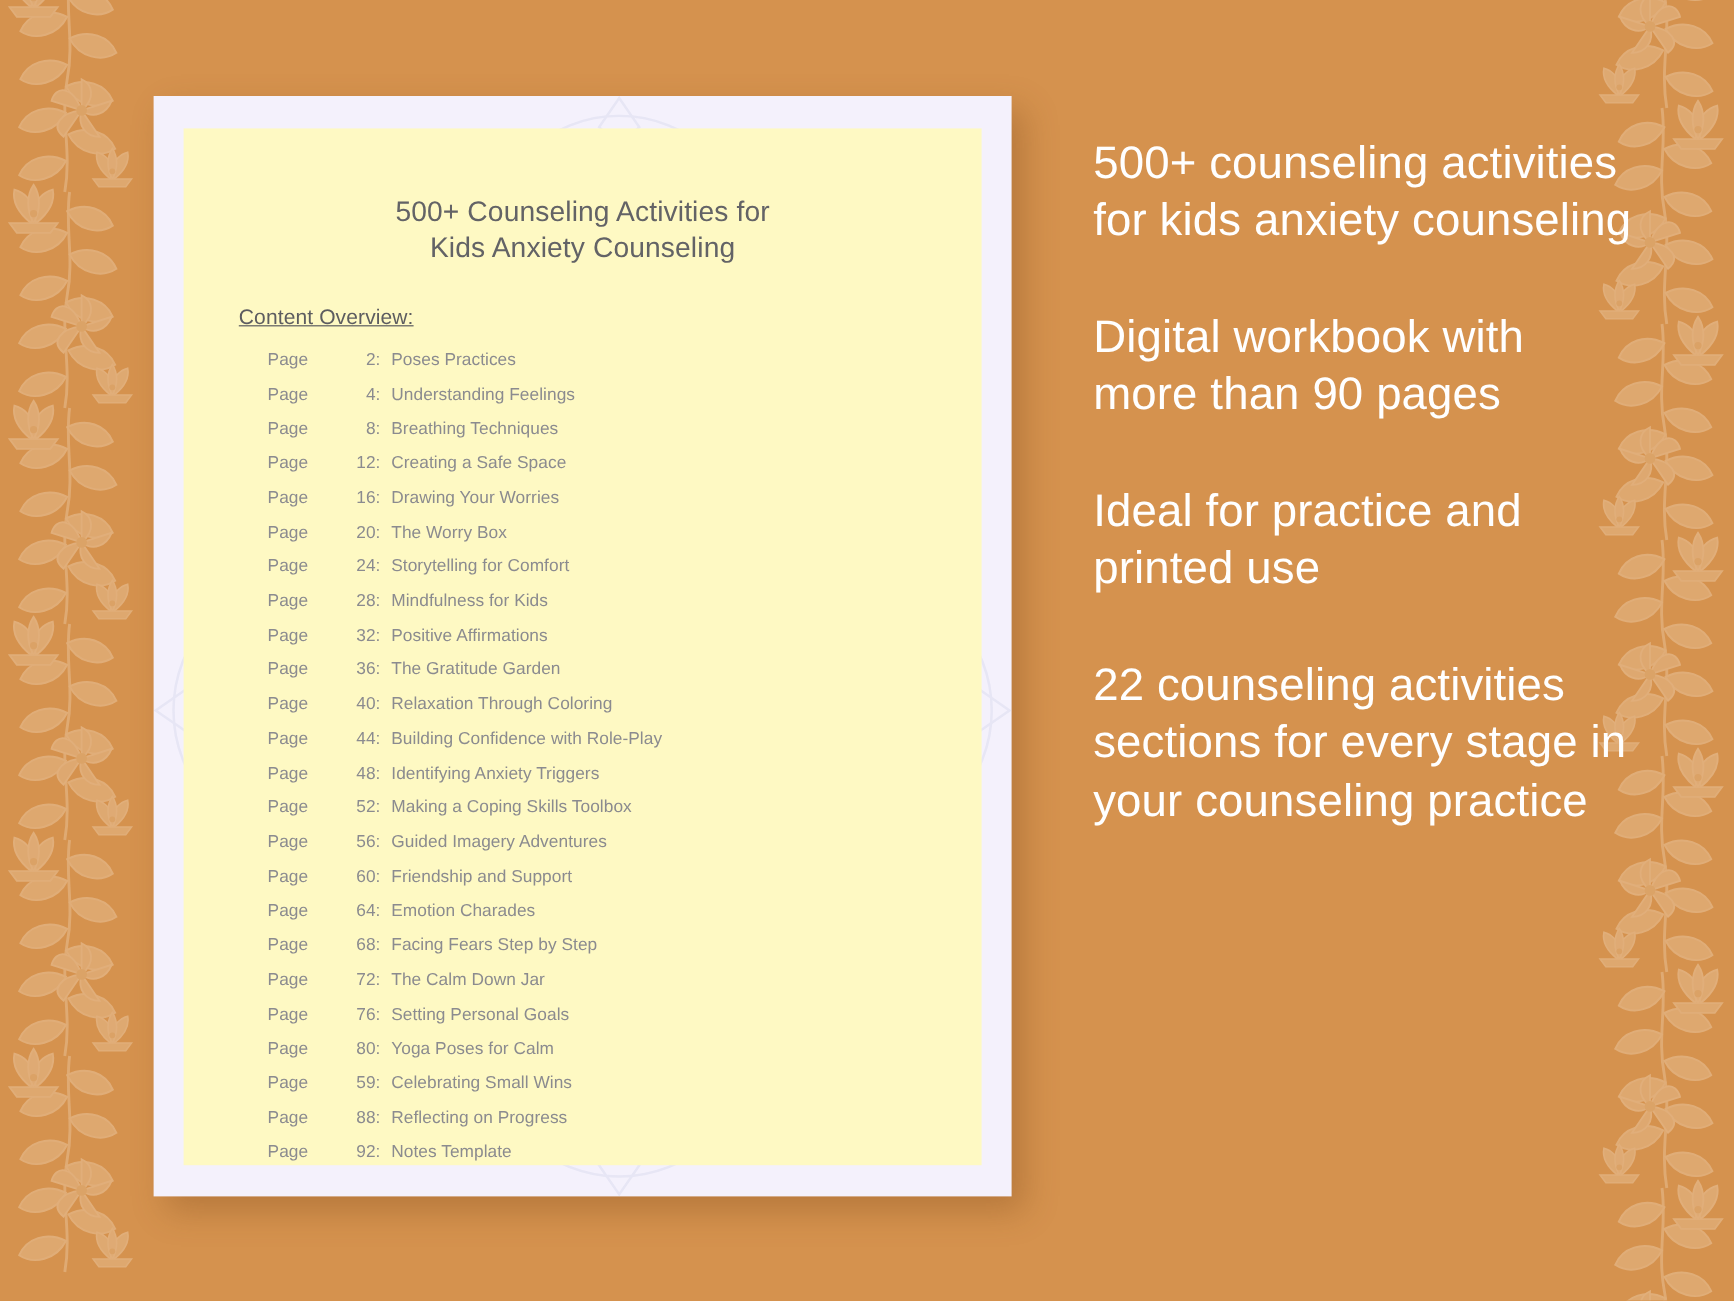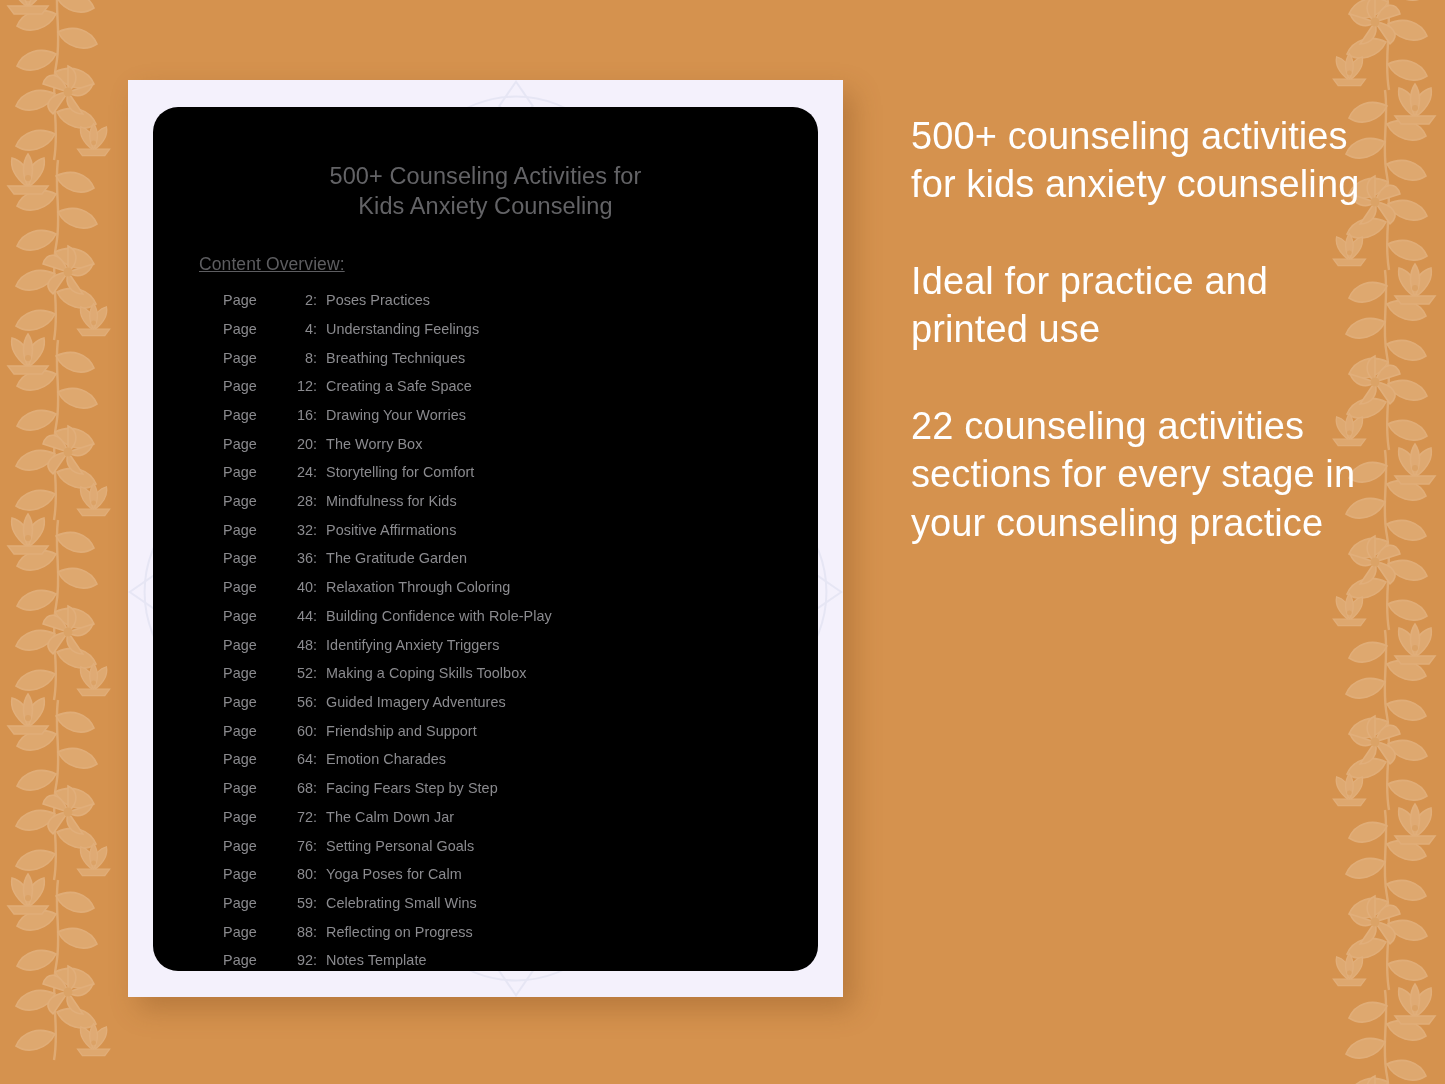--- a/index.html
+++ b/index.html
@@ -54,22 +54,21 @@
     opacity: 0.30;
   }
   .mandala-layer svg { position: absolute; display: block; }
 
   #page-sheet {
     position: absolute;
     left: 25px;
     top: 27px;
     width: 665px;
     height: 864px;
-    background: #000000;
-    border-radius: 25px;
+    background: #fef9c3;
   }
 
   #doc-title {
     margin: 0;
     padding: 54px 40px 0 40px;
     text-align: center;
     font-size: 23.5px;
     font-weight: 400;
     line-height: 1.28;
     color: #636366;
@@ -421,17 +420,18 @@
             <span class="toc-num">92</span>
             <span class="toc-colon">:</span>
             <span class="toc-title">Notes Template</span>
           </li>
         </ul>
     </div>
   </div>
 
   <div id="marketing-copy">
       <p class="bullet">500+ counseling activities for kids anxiety counseling</p>
+      <p class="bullet">Digital workbook with more than 90 pages</p>
       <p class="bullet">Ideal for practice and printed use</p>
       <p class="bullet">22 counseling activities sections for every stage in your counseling practice</p>
     </div>
 
 </div>
 
 </body></html>

